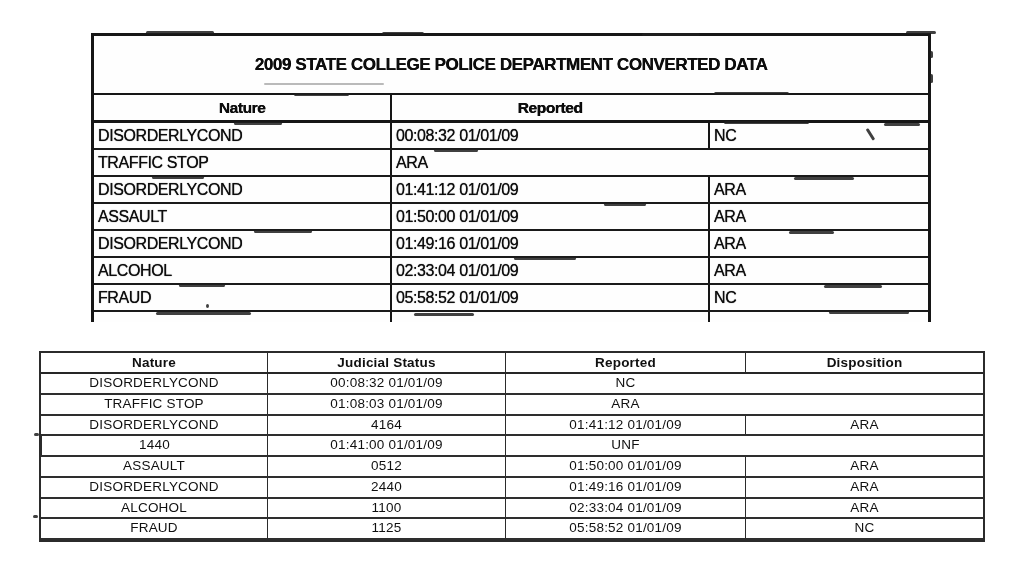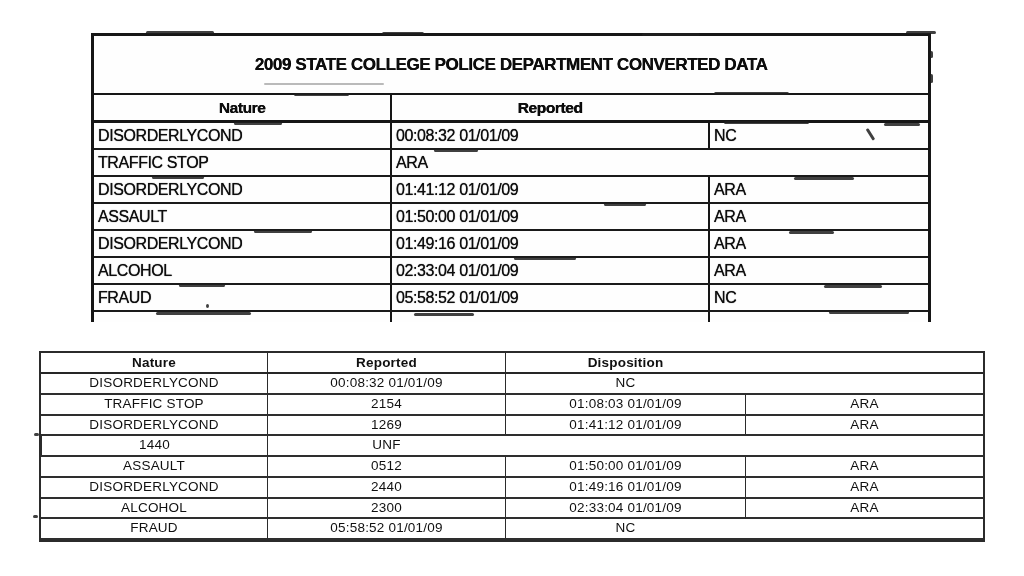--- a/index.html
+++ b/index.html
@@ -125,65 +125,67 @@
     <div class="smudge" style="left:836px;top:15px;width:3px;height:7px"></div>
     <div class="smudge" style="left:836px;top:38px;width:3px;height:9px"></div>
     <div class="smudge slash" style="left:775px;top:92px"></div>
     <div class="smudge dot" style="left:112px;top:268px;width:3px;height:4px"></div>
   </section>
 
   <section class="clean-wrap">
 
     <div class="crow head">
       <div class="cc c1">Nature</div>
+      <div class="cc c2">Judicial Status</div>
       <div class="cc c3">Reported</div>
       <div class="cc c4">Disposition</div>
     </div>
 
     <div class="crow data">
       <div class="cc c1">DISORDERLYCOND</div>
       <div class="cc c3">00:08:32 01/01/09</div>
       <div class="cc c4">NC</div>
     </div>
     <div class="crow data">
       <div class="cc c1">TRAFFIC STOP</div>
-      <div class="cc c2">2154</div>
       <div class="cc c3">01:08:03 01/01/09</div>
       <div class="cc c4">ARA</div>
     </div>
     <div class="crow data">
       <div class="cc c1">DISORDERLYCOND</div>
-      <div class="cc c2">1269</div>
+      <div class="cc c2">4164</div>
       <div class="cc c3">01:41:12 01/01/09</div>
       <div class="cc c4">ARA</div>
     </div>
     <div class="crow data">
       <div class="cc c2">1440</div>
+      <div class="cc c3">01:41:00 01/01/09</div>
       <div class="cc c4">UNF</div>
     </div>
     <div class="crow data">
       <div class="cc c1">ASSAULT</div>
       <div class="cc c2">0512</div>
       <div class="cc c3">01:50:00 01/01/09</div>
       <div class="cc c4">ARA</div>
     </div>
     <div class="crow data">
       <div class="cc c1">DISORDERLYCOND</div>
       <div class="cc c2">2440</div>
       <div class="cc c3">01:49:16 01/01/09</div>
       <div class="cc c4">ARA</div>
     </div>
     <div class="crow data">
       <div class="cc c1">ALCOHOL</div>
-      <div class="cc c2">2300</div>
+      <div class="cc c2">1100</div>
       <div class="cc c3">02:33:04 01/01/09</div>
       <div class="cc c4">ARA</div>
     </div>
     <div class="crow data">
       <div class="cc c1">FRAUD</div>
+      <div class="cc c2">1125</div>
       <div class="cc c3">05:58:52 01/01/09</div>
       <div class="cc c4">NC</div>
     </div>
 
     <div class="smudge" style="left:-7px;top:80px;width:5px;height:3px"></div>
     <div class="smudge" style="left:-8px;top:162px;width:5px;height:3px"></div>
   </section>
 
 </div>
 

